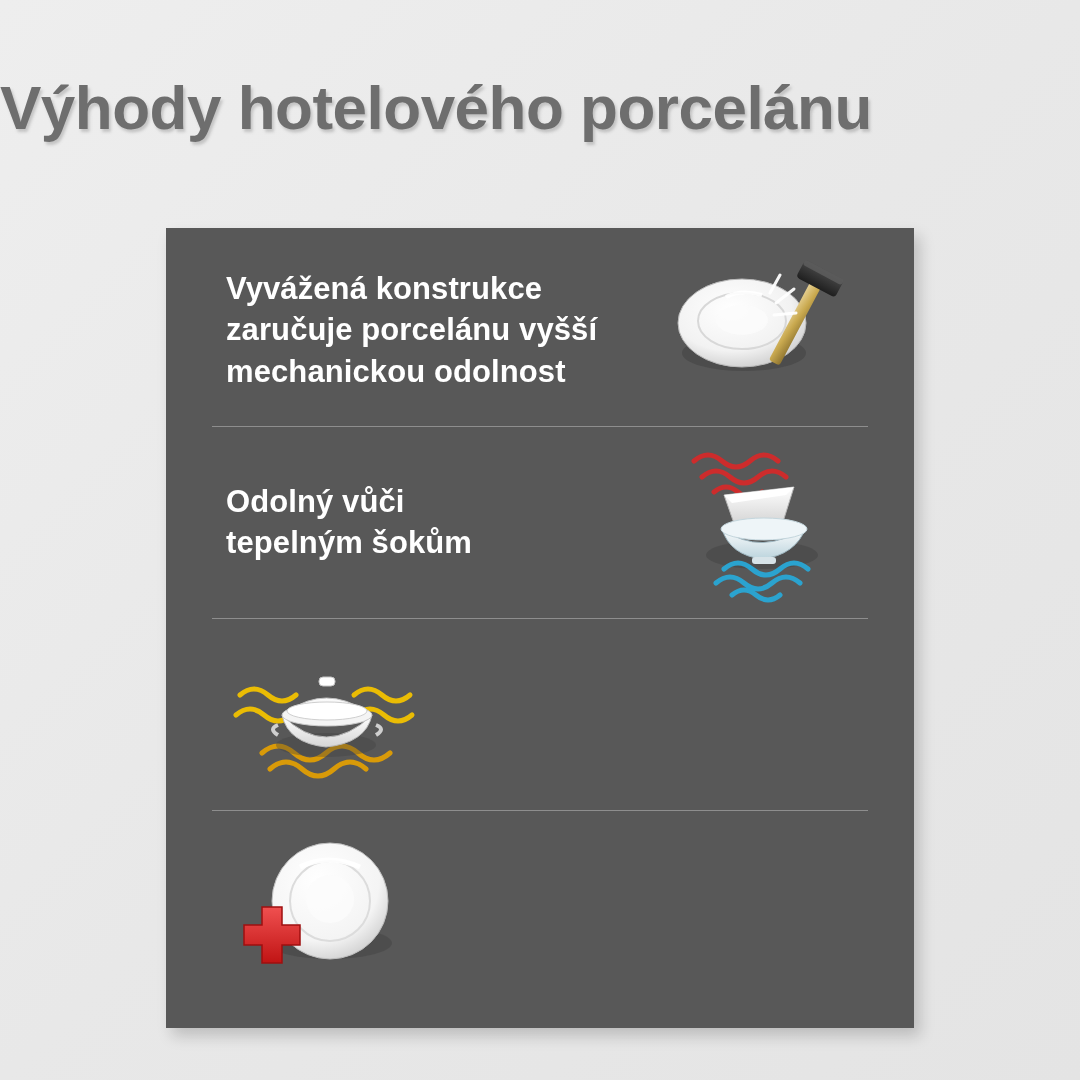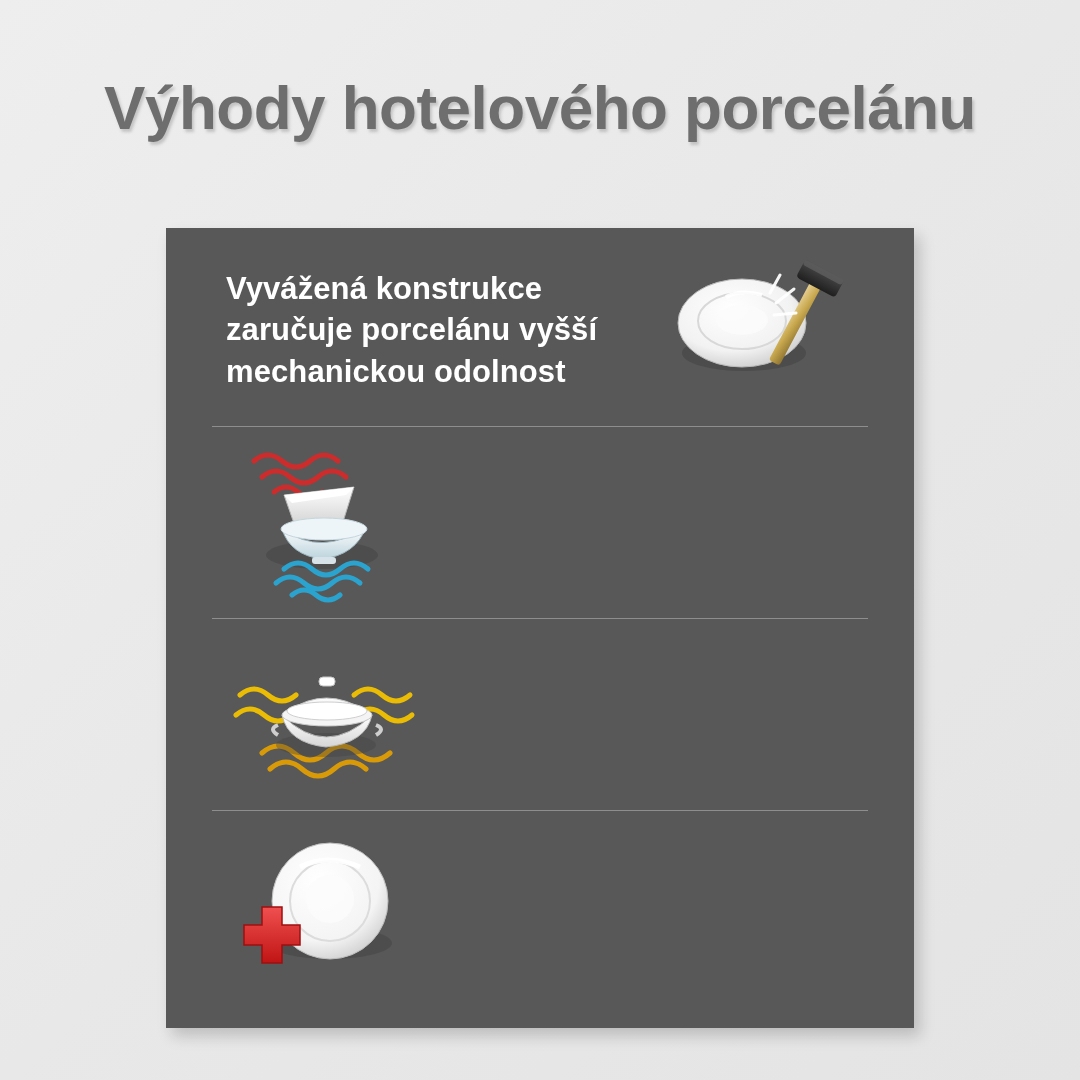--- a/index.html
+++ b/index.html
@@ -17,21 +17,21 @@
     position: relative;
     width: 1080px;
     height: 1080px;
     background: linear-gradient(135deg, #eeeeee 0%, #e8e8e8 50%, #e4e4e4 100%);
   }
   .title {
     position: absolute;
     top: 72px;
     left: 0;
     width: 1080px;
-    text-align: center;
+    text-align: left;
     font-size: 62px;
     font-weight: bold;
     color: #6e6e6e;
     letter-spacing: -0.5px;
     text-shadow: 2px 3px 3px rgba(120,120,120,0.35);
   }
   .panel {
     position: absolute;
     left: 166px;
     top: 228px;
@@ -126,20 +126,22 @@
           <g stroke="#ffffff" stroke-width="3" stroke-linecap="round" opacity="0.95">
             <line x1="110" y1="58" x2="128" y2="44"></line>
             <line x1="108" y1="70" x2="130" y2="68"></line>
             <line x1="104" y1="48" x2="114" y2="30"></line>
           </g>
         </svg>
       </div>
     </div>
 
     <div class="row">
+      <div class="row-text">Odolný vůči
+tepelným šokům</div>
       <div class="row-icon">
         <svg viewBox="0 0 200 170" xmlns="http://www.w3.org/2000/svg">
           <defs>
             <linearGradient id="bowlG" x1="0" y1="0" x2="0" y2="1">
               <stop offset="0%" stop-color="#ffffff"></stop>
               <stop offset="100%" stop-color="#cfcfcf"></stop>
             </linearGradient>
             <linearGradient id="bowlG2" x1="0" y1="0" x2="0" y2="1">
               <stop offset="0%" stop-color="#ffffff"></stop>
               <stop offset="100%" stop-color="#bcd4dd"></stop>

